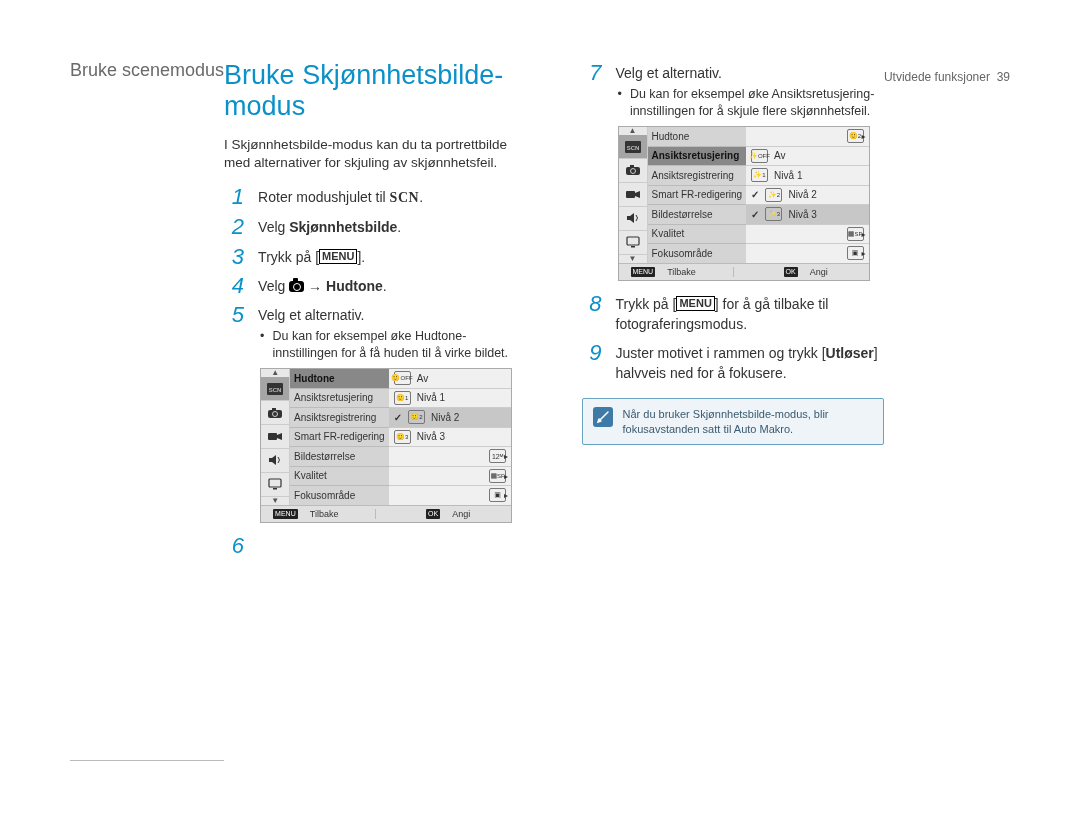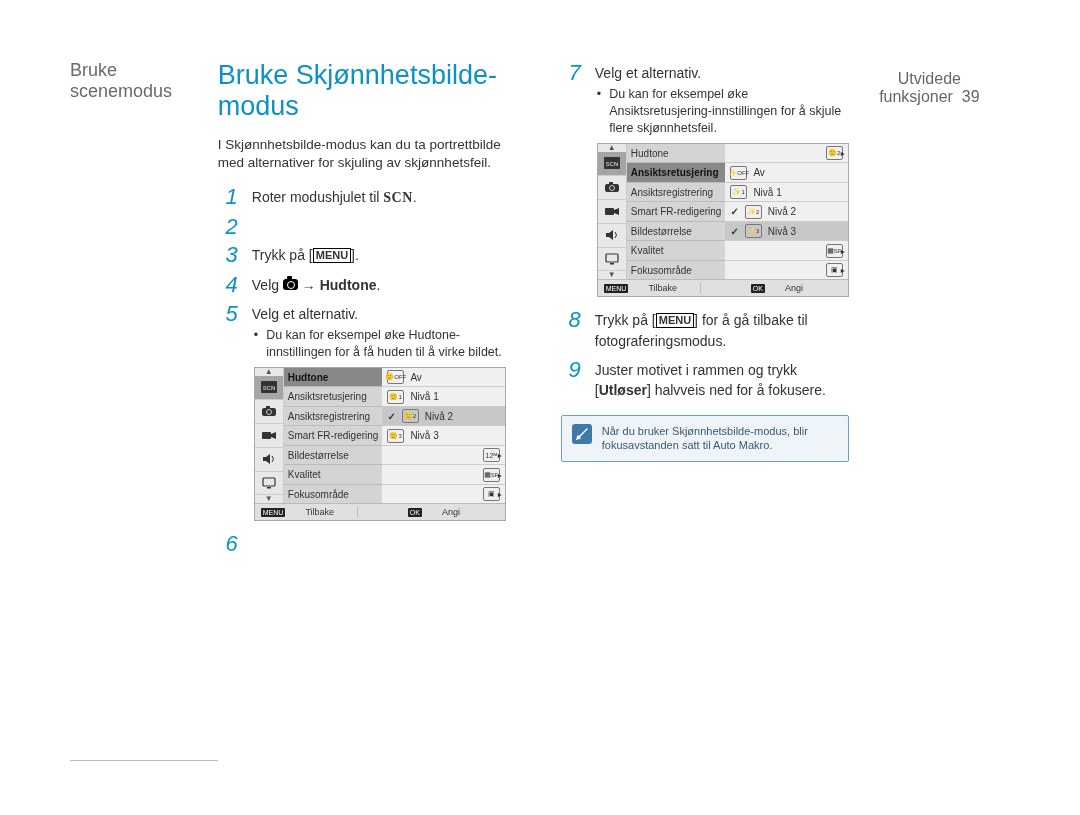--- a/index.html
+++ b/index.html
@@ -238,23 +238,22 @@
   .lcd-foot {
     display: flex;
     background: #e0e0e0;
     border-top: 1px solid #bbb;
     height: 16px;
     align-items: center;
     font-size: 9px;
   }
   .lcd-foot-left, .lcd-foot-right {
     display: flex;
-    align-items: center;
-    gap: 20px;
-    padding: 0 6px;
+    gap: 12px;
+    padding: 0 12px;
   }
   .lcd-foot-left { flex: 0 0 90px; border-right: 1px solid #bbb; }
   .lcd-foot-right { flex: 1; justify-content: flex-start; padding-left: 50px; }
   .btn-rect {
     display: inline-block;
     background: #222;
     color: #fff;
     border-radius: 1px;
     font-size: 7px;
     padding: 1px 2px;
@@ -282,21 +281,21 @@
   }
   .noteicon svg { display: block; }
   .notetext {
     font-size: 11px;
     color: #3a5a70;
     line-height: 1.35;
   }
 
   .footer {
     text-align: center;
-    font-size: 16px;
+    font-size: 12px;
     color: #666;
     padding-top: 10px;
   }
 </style>
 </head>
 <body>
 
 <div class="page">
 
   <div class="running-head">Bruke scenemodus</div>
@@ -312,20 +311,23 @@
 
         <li class="step">
           <span class="step-num">1</span>
           <span class="step-body">
             <span>Roter modushjulet til </span><span class="scn">SCN</span><span>.</span>
           </span>
         </li>
 
         <li class="step">
           <span class="step-num">2</span>
+          <span class="step-body">
+            <span>Velg </span><span class="bold">Skjønnhetsbilde</span><span>.</span>
+          </span>
         </li>
 
         <li class="step">
           <span class="step-num">3</span>
           <span class="step-body">
             <span>Trykk på [</span><span class="menu-icon">MENU</span><span>].</span>
           </span>
         </li>
 
         <li class="step">

